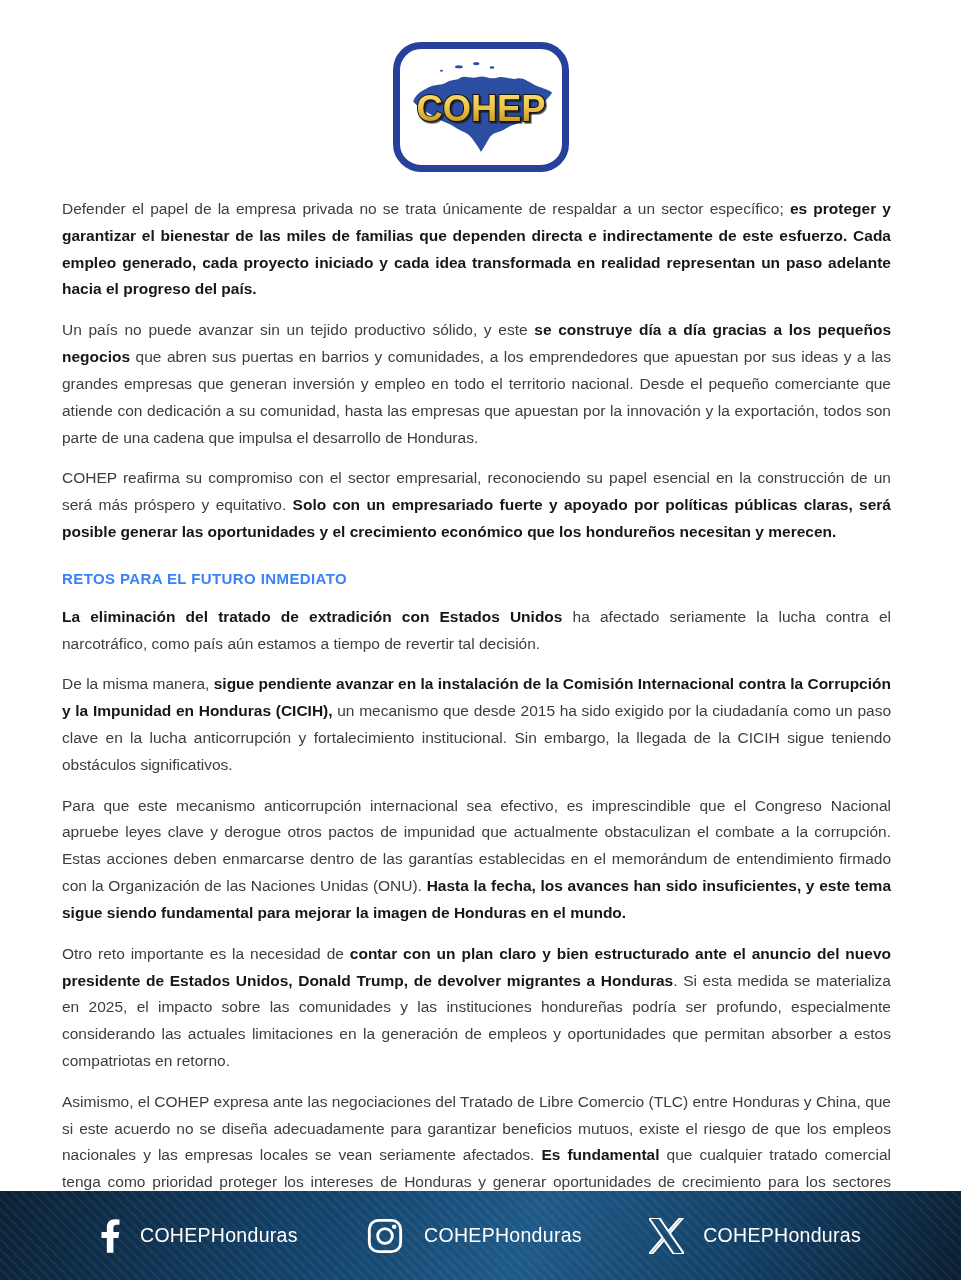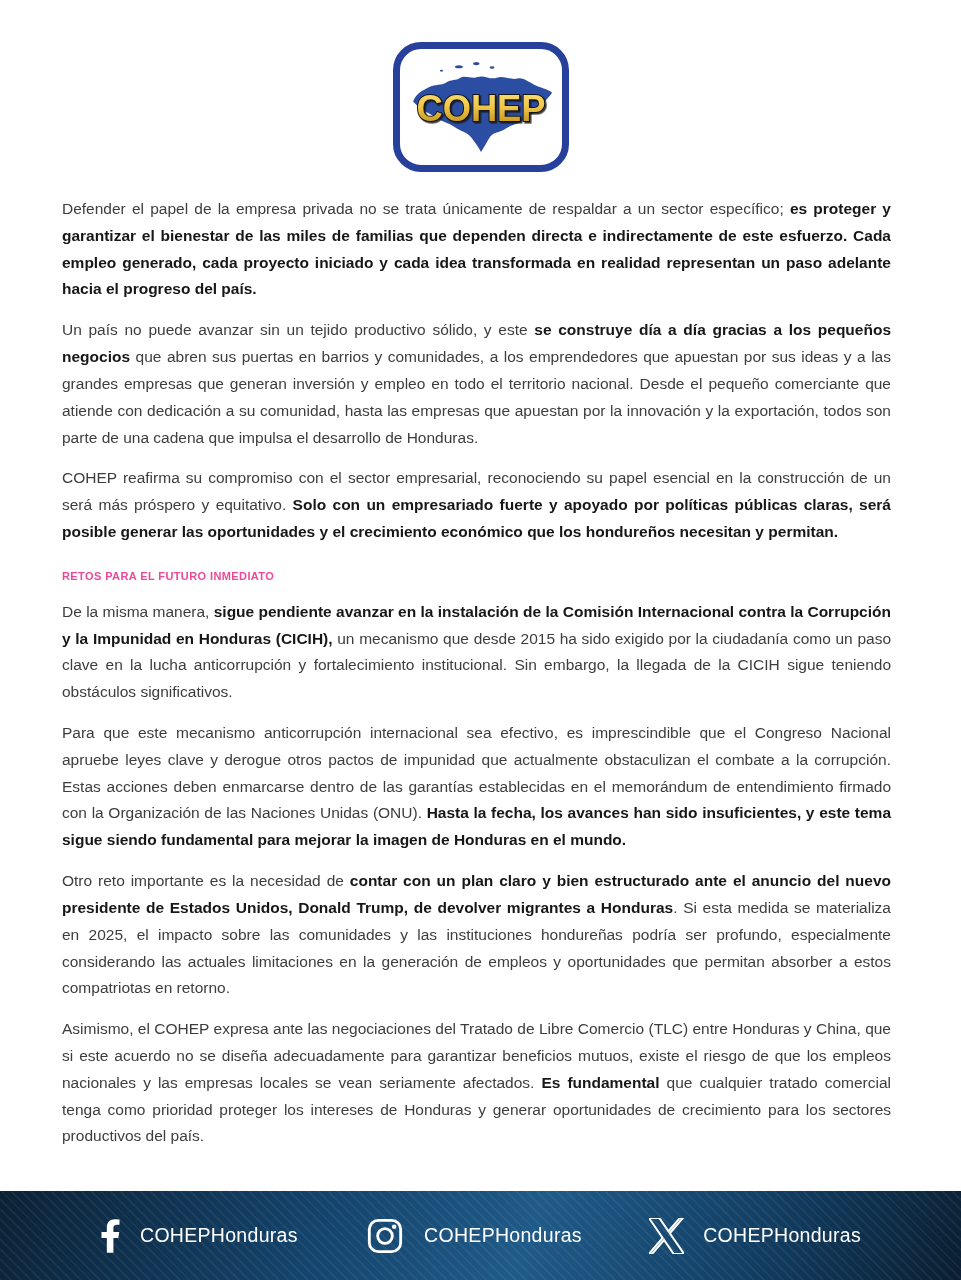--- a/index.html
+++ b/index.html
@@ -29,23 +29,23 @@
   }
   .doc-paragraph {
     margin:0 0 14px 0;
     font-size:15.5px; line-height:1.73;
     color:#3d3d3d;
     text-align:justify;
   }
   .doc-paragraph strong { color:#171717; font-weight:bold; }
   .doc-heading {
     margin:24px 0 17px 0;
-    font-size:11px; font-weight:bold;
+    font-size:15px; font-weight:bold;
     letter-spacing:0.4px;
-    color:#ec4899;
+    color:#3b82f6;
   }
 
   
   .footer {
     position:absolute; left:0; right:0; bottom:0; height:89px;
     box-sizing:border-box;
     display:flex; align-items:center; justify-content:space-between;
     padding:7px 100px;
     background-image:
       repeating-linear-gradient(45deg, rgba(255,255,255,0.05) 0px, rgba(255,255,255,0.05) 2px, transparent 2px, transparent 7px),
@@ -79,22 +79,23 @@
 
       <path fill="#2b4ea3" d="M14,58 C18,48 26,44 34,40 C42,36 50,38 56,34 C62,30 68,32 74,28 C80,24 88,30 96,27 C104,24 112,31 120,28 C128,25 138,31 146,29 C154,27 162,35 170,38 C178,41 188,44 190,47 C186,53 180,58 176,64 C170,72 162,74 156,80 C148,88 140,86 132,92 C124,98 118,96 112,102 C108,108 104,116 100,122 C96,114 92,110 88,104 C82,96 74,96 66,90 C58,84 50,84 42,78 C34,72 26,70 20,64 Z"></path>
 
       <text x="100" y="83" text-anchor="middle" font-family="Liberation Sans, sans-serif" font-size="46" font-weight="bold" fill="url(#goldGrad)" stroke="#151515" stroke-width="2.5" style="paint-order:stroke; filter:drop-shadow(2px 2px 0 rgba(25,25,25,0.85));">COHEP</text>
     </svg>
   </div>
 
   <div class="doc-body">
       <p class="doc-paragraph"><span>Defender el papel de la empresa privada no se trata únicamente de respaldar a un sector específico; </span><strong>es proteger y garantizar el bienestar de las miles de familias que dependen directa e indirectamente de este esfuerzo. Cada empleo generado, cada proyecto iniciado y cada idea transformada en realidad representan un paso adelante hacia el progreso del país.</strong></p>
       <p class="doc-paragraph"><span>Un país no puede avanzar sin un tejido productivo sólido, y este </span><strong>se construye día a día gracias a los pequeños negocios</strong><span> que abren sus puertas en barrios y comunidades, a los emprendedores que apuestan por sus ideas y a las grandes empresas que generan inversión y empleo en todo el territorio nacional. Desde el pequeño comerciante que atiende con dedicación a su comunidad, hasta las empresas que apuestan por la innovación y la exportación, todos son parte de una cadena que impulsa el desarrollo de Honduras.</span></p>
-      <p class="doc-paragraph"><span>COHEP reafirma su compromiso con el sector empresarial, reconociendo su papel esencial en la construcción de un será más próspero y equitativo. </span><strong>Solo con un empresariado fuerte y apoyado por políticas públicas claras, será posible generar las oportunidades y el crecimiento económico que los hondureños necesitan y permitan.</strong></p>
+      <p class="doc-paragraph"><span>COHEP reafirma su compromiso con el sector empresarial, reconociendo su papel esencial en la construcción de un será más próspero y equitativo. </span><strong>Solo con un empresariado fuerte y apoyado por políticas públicas claras, será posible generar las oportunidades y el crecimiento económico que los hondureños necesitan y merecen.</strong></p>
       <h2 class="doc-heading">RETOS PARA EL FUTURO INMEDIATO</h2>
+      <p class="doc-paragraph"><strong>La eliminación del tratado de extradición con Estados Unidos</strong><span> ha afectado seriamente la lucha contra el narcotráfico, como país aún estamos a tiempo de revertir tal decisión.</span></p>
       <p class="doc-paragraph"><span>De la misma manera, </span><strong>sigue pendiente avanzar en la instalación de la Comisión Internacional contra la Corrupción y la Impunidad en Honduras (CICIH),</strong><span> un mecanismo que desde 2015 ha sido exigido por la ciudadanía como un paso clave en la lucha anticorrupción y fortalecimiento institucional. Sin embargo, la llegada de la CICIH sigue teniendo obstáculos significativos.</span></p>
       <p class="doc-paragraph"><span>Para que este mecanismo anticorrupción internacional sea efectivo, es imprescindible que el Congreso Nacional apruebe leyes clave y derogue otros pactos de impunidad que actualmente obstaculizan el combate a la corrupción. Estas acciones deben enmarcarse dentro de las garantías establecidas en el memorándum de entendimiento firmado con la Organización de las Naciones Unidas (ONU). </span><strong>Hasta la fecha, los avances han sido insuficientes, y este tema sigue siendo fundamental para mejorar la imagen de Honduras en el mundo.</strong></p>
       <p class="doc-paragraph"><span>Otro reto importante es la necesidad de </span><strong>contar con un plan claro y bien estructurado ante el anuncio del nuevo presidente de Estados Unidos, Donald Trump, de devolver migrantes a Honduras</strong><span>. Si esta medida se materializa en 2025, el impacto sobre las comunidades y las instituciones hondureñas podría ser profundo, especialmente considerando las actuales limitaciones en la generación de empleos y oportunidades que permitan absorber a estos compatriotas en retorno.</span></p>
       <p class="doc-paragraph"><span>Asimismo, el COHEP expresa ante las negociaciones del Tratado de Libre Comercio (TLC) entre Honduras y China, que si este acuerdo no se diseña adecuadamente para garantizar beneficios mutuos, existe el riesgo de que los empleos nacionales y las empresas locales se vean seriamente afectados. </span><strong>Es fundamental</strong><span> que cualquier tratado comercial tenga como prioridad proteger los intereses de Honduras y generar oportunidades de crecimiento para los sectores productivos del país.</span></p>
     </div>
 
   <div class="footer">
     <div class="social-item">
       <svg width="21" height="36" viewBox="0 0 320 512">
         <path fill="#ffffff" d="M279.14 288l14.22-92.66h-88.91v-60.13c0-25.35 12.42-50.06 52.24-50.06h40.42V6.26S260.43 0 225.36 0c-73.22 0-121.08 44.38-121.08 124.72v70.62H22.89V288h81.39v224h100.17V288z"></path>

